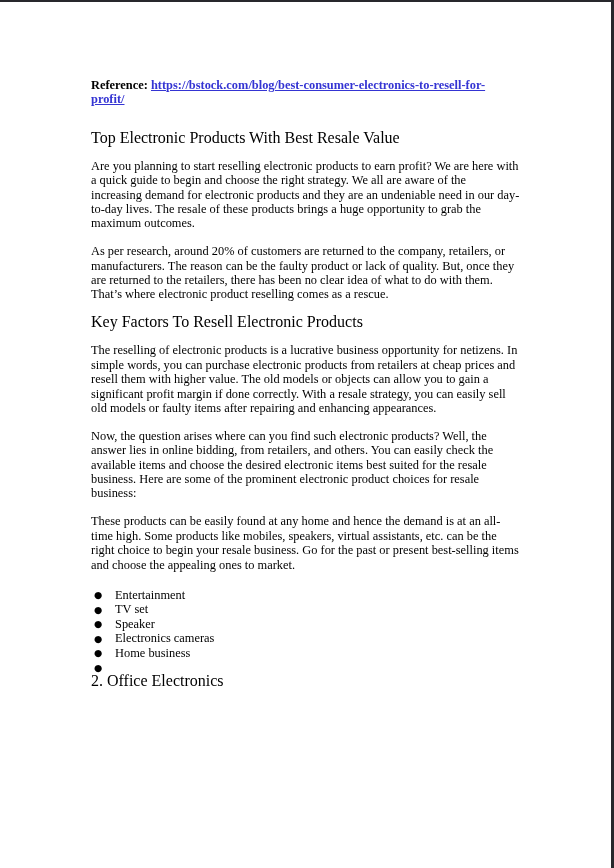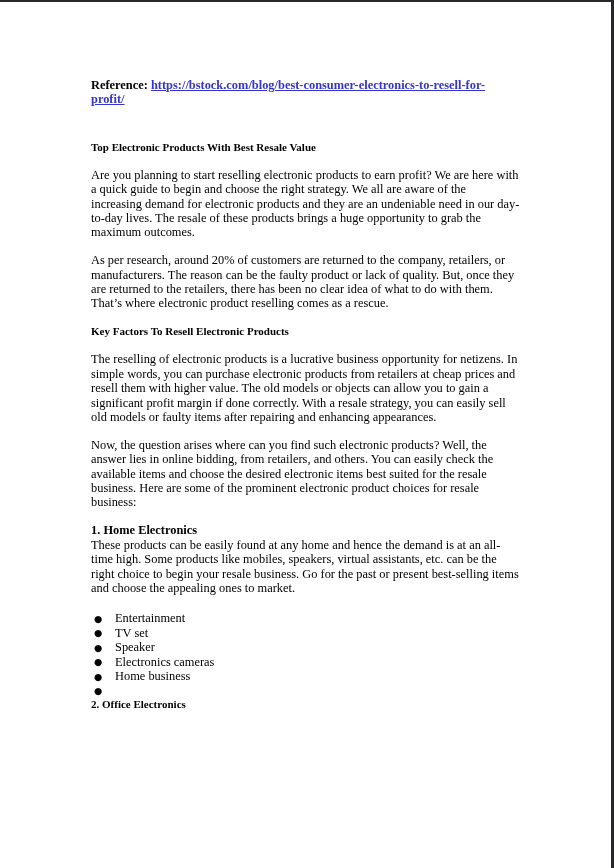--- a/index.html
+++ b/index.html
@@ -17,32 +17,32 @@
     line-height: 14.4px;
     color: #000000;
   }
   .content {
     position: absolute;
     left: 91px;
     top: 76px;
     width: 508px;
   }
   .pre { white-space: pre-line; }
-  .ref { margin-bottom: 33px; white-space: pre-line; }
+  .ref { margin-bottom: 24px; white-space: pre-line; }
   .ref-label { font-weight: 700; color: #000000; }
   .ref-link {
     font-weight: 700;
     color: #3434d3;
     text-decoration: underline;
     white-space: pre-line;
     cursor: pointer;
   }
   .doc-heading {
-    font-weight: 700;
-    font-size: 11px;
+    font-weight: 400;
+    font-size: 16px;
     line-height: 14.4px;
     margin-bottom: 13.5px;
   }
   .para { margin-bottom: 13.5px; }
   .section-head-inline { font-weight: 700; }
   .no-gap { margin-bottom: 0; }
   .bullet-list {
     list-style: none;
     margin-top: 16px;
     margin-bottom: 13.5px;
@@ -91,21 +91,20 @@
 resell them with higher value. The old models or objects can allow you to gain a
 significant profit margin if done correctly. With a resale strategy, you can easily sell
 old models or faulty items after repairing and enhancing appearances.</p>
 
     <p class="para pre">Now, the question arises where can you find such electronic products? Well, the
 answer lies in online bidding, from retailers, and others. You can easily check the
 available items and choose the desired electronic items best suited for the resale
 business. Here are some of the prominent electronic product choices for resale
 business:</p>
 
-    <div class="section-head-inline no-gap">1. Home Electronics</div>
     <p class="pre no-gap">These products can be easily found at any home and hence the demand is at an all-
 time high. Some products like mobiles, speakers, virtual assistants, etc. can be the
 right choice to begin your resale business. Go for the past or present best-selling items
 and choose the appealing ones to market.</p>
 
     <ul class="bullet-list">
       <li class="bullet-item"><span class="bullet-glyph">●</span><span>Entertainment</span></li>
       <li class="bullet-item"><span class="bullet-glyph">●</span><span>TV set</span></li>
       <li class="bullet-item"><span class="bullet-glyph">●</span><span>Speaker</span></li>
       <li class="bullet-item"><span class="bullet-glyph">●</span><span>Electronics cameras</span></li>

